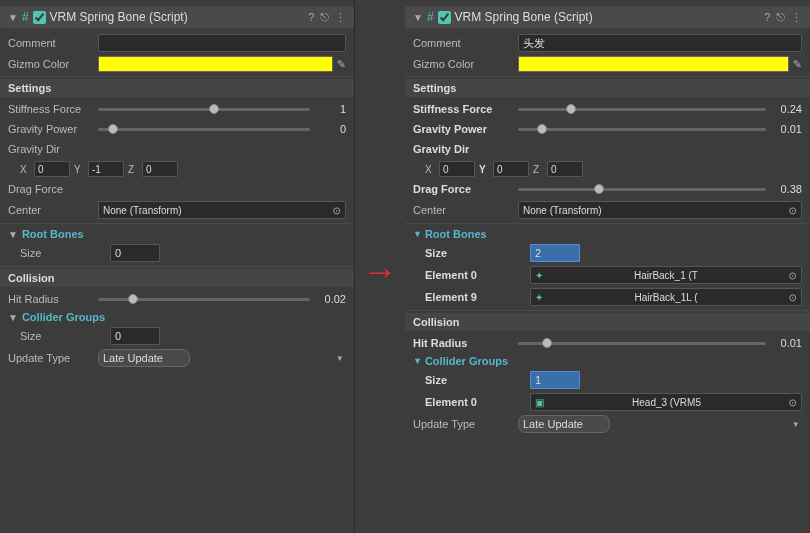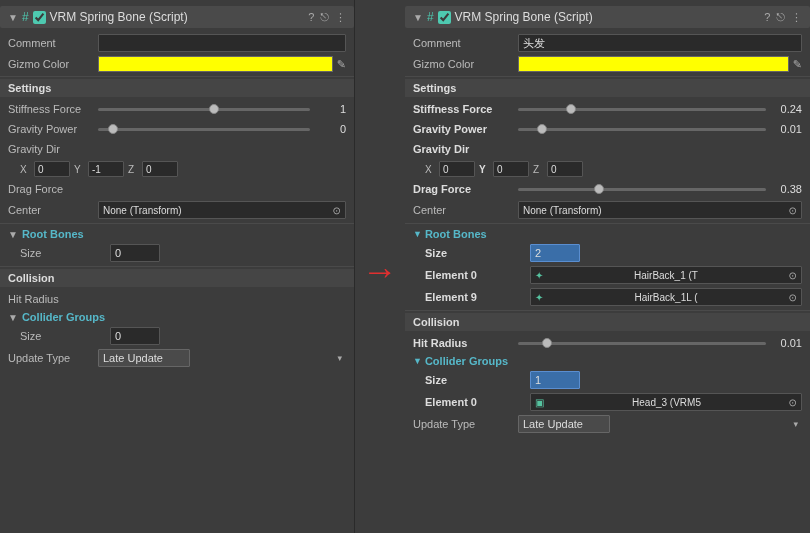--- a/index.html
+++ b/index.html
@@ -217,21 +217,21 @@
     
     .dropdown {
       background: #4a4a4a;
       border: 1px solid #666;
       color: #ddd;
       font-size: 11px;
       height: 18px;
       padding: 0 4px;
       flex: 1;
       cursor: pointer;
-      border-radius: 1px;
+      border-radius: 7px;
       appearance: none;
       -webkit-appearance: none;
     }
 
     .dropdown-wrap {
       flex: 1;
       position: relative;
     }
 
     .dropdown-wrap::after {
@@ -413,20 +413,24 @@
     <span class="row-label">Size</span>
     <input type="text" class="size-field" value="0" style="">
   </div>
 
   <div class="divider"></div>
 
   <div class="section-header">Collision</div>
 
   <div class="row">
     <span class="row-label">Hit Radius</span>
+    <div class="slider-container">
+      <input type="range" class="slider" value="15" min="0" max="100" style="">
+      <span class="slider-value">0.02</span>
+    </div>
   </div>
 
   <div class="section-header-row">
     <span class="fold-toggle">▼</span>
     <span class="section-label">Collider Groups</span>
   </div>
   <div class="row indent">
     <span class="row-label">Size</span>
     <input type="text" class="size-field" value="0" style="">
   </div>

